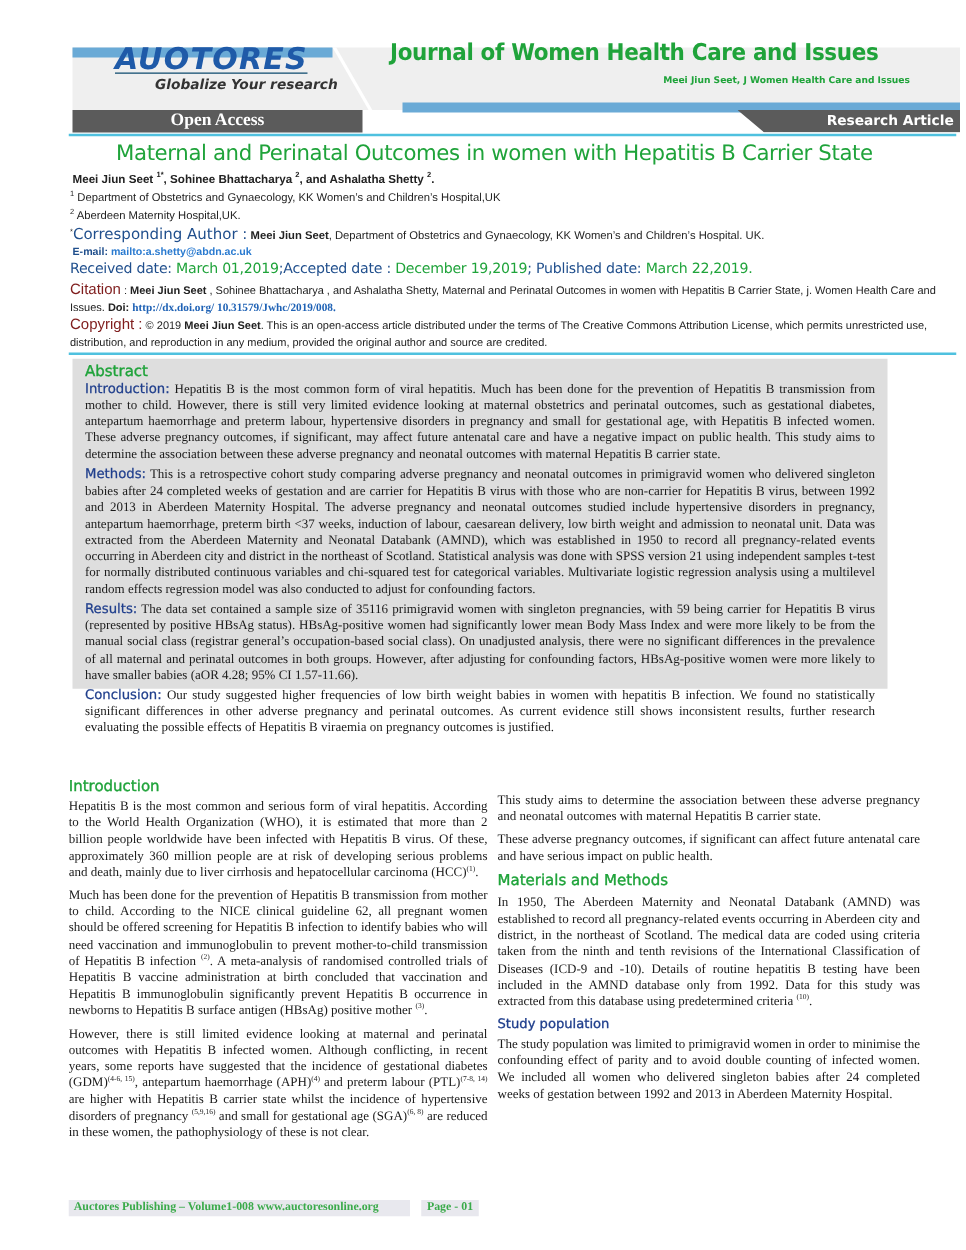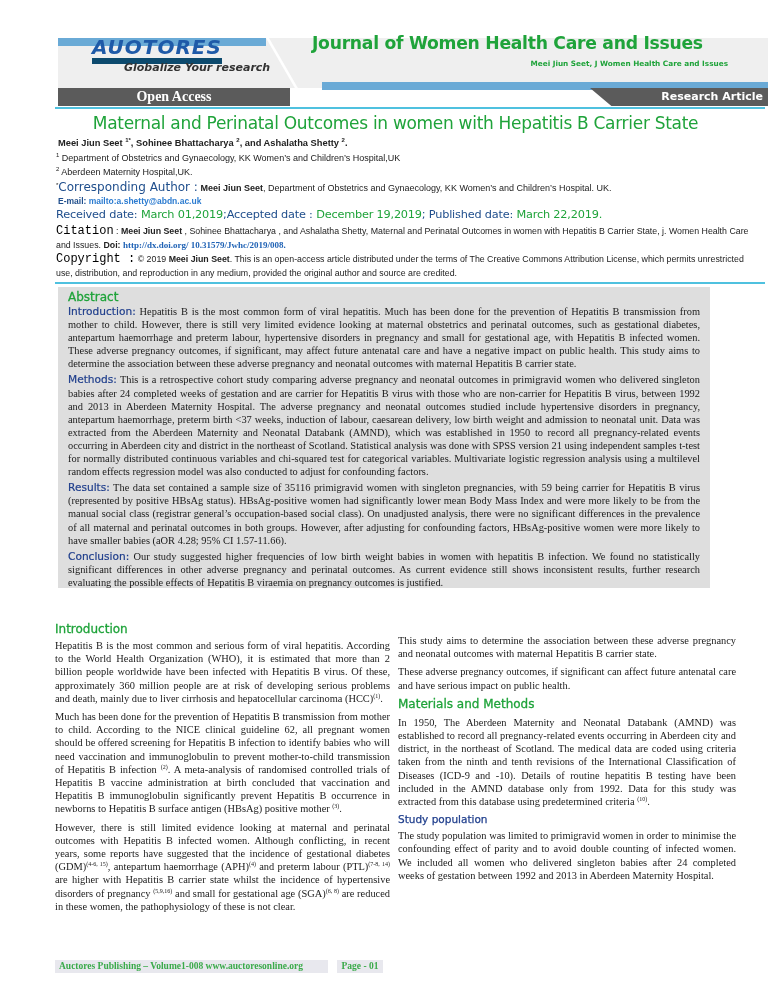--- a/index.html
+++ b/index.html
@@ -4,21 +4,21 @@
 <style>
   * { box-sizing: border-box; margin: 0; padding: 0; }
   html, body { width: 773px; height: 1000px; background: #ffffff; overflow: hidden; }
   body { position: relative; font-family: "Liberation Serif", serif; color: #1a1a1a; }
 
   
   .banner { position: absolute; left: 58px; top: 38px; width: 710px; height: 50px; background: #efefef; }
   .banner-topbar { position: absolute; left: 58px; top: 38px; width: 208px; height: 8px; background: #6aaad6; }
   .banner-slash { position: absolute; left: 266px; top: 38px; width: 3px; height: 55px; background: #ffffff; transform: skewX(30deg); transform-origin: top left; }
   .banner-bottombar { position: absolute; left: 322px; top: 82px; width: 446px; height: 8px; background: #6aaad6; }
-  .logo { position: absolute; left: 92px; top: 37px; font-family: "DejaVu Sans", sans-serif; font-weight: bold; font-size: 20px; letter-spacing: 1px; color: #1f5aa8; border-bottom: 6px solid #0c4a6e; line-height: 20px; padding-bottom: 1px; font-style: italic; }
+  .logo { position: absolute; left: 92px; top: 37px; font-family: "DejaVu Sans", sans-serif; font-weight: bold; font-size: 24px; letter-spacing: 1px; color: #1f5aa8; border-bottom: 1px solid #0c4a6e; line-height: 20px; padding-bottom: 1px; font-style: italic; }
   .tagline { position: absolute; left: 88px; top: 61px; font-family: "DejaVu Sans", sans-serif; font-style: italic; font-weight: bold; font-size: 11px; color: #333; margin-left: 36px; }
   .journal-title { position: absolute; left: 312px; top: 32px; font-family: "DejaVu Sans", sans-serif; font-weight: bold; font-size: 18.5px; color: #1fa33a; letter-spacing: -0.3px; transform: scaleX(0.93); transform-origin: left; }
   .journal-sub { position: absolute; right: 45px; top: 59px; font-family: "DejaVu Sans", sans-serif; font-weight: bold; font-size: 7.3px; color: #1fa33a; }
 
   .open-access { position: absolute; left: 58px; top: 88px; width: 232px; height: 18px; background: #5b5b5b; color: #fff; font-family: Liberation Serif, serif; font-weight: bold; font-size: 14px; text-align: center; line-height: 18px; }
   .research-article { position: absolute; left: 590px; top: 88px; width: 178px; height: 18px; background: #5b5b5b; color: #fff; font-family: "DejaVu Sans", sans-serif; font-weight: bold; font-size: 11px; text-align: right; padding-right: 5px; line-height: 18px; clip-path: polygon(0 0, 100% 0, 100% 100%, 12% 100%); }
   .rule-top { position: absolute; left: 55px; top: 107px; width: 710px; height: 2px; background: #4fc1df; }
 
   
   .paper-title { position: absolute; left: 0; width: 773px; top: 113px; text-align: center; font-family: "DejaVu Sans", sans-serif; font-size: 17px; color: #1fa33a; padding-left: 18px; letter-spacing: -0.3px; }
@@ -28,29 +28,29 @@
   .affil2 { top: 167px; }
   sup { font-size: 6px; vertical-align: super; line-height: 0; }
   .corr { position: absolute; left: 56px; top: 180px; font-family: "Liberation Sans", sans-serif; font-size: 9px; color: #222; white-space: nowrap; }
   .corr .lbl { font-family: "DejaVu Sans", sans-serif; font-size: 12px; color: #1f4e8c; }
   .corr .nm { font-weight: bold; }
   .email { position: absolute; left: 58px; top: 196px; font-family: "Liberation Sans", sans-serif; font-size: 8.5px; font-weight: bold; color: #1f4e8c; }
   .email a { color: #2b7bd0; text-decoration: none; }
   .dates { position: absolute; left: 56px; top: 208px; font-family: "DejaVu Sans", sans-serif; font-size: 11.3px; color: #1f4e8c; white-space: nowrap; letter-spacing: -0.2px; }
   .dates .g { color: #1fa33a; }
   .citation { position: absolute; left: 56px; top: 224px; width: 700px; font-family: "Liberation Sans", sans-serif; font-size: 8.8px; color: #222; line-height: 14px; }
-  .citation .lbl, .copyright .lbl { font-family: Liberation Mono, monospace; font-size: 12px; color: #000000; }
+  .citation .lbl, .copyright .lbl { font-family: Liberation Sans, sans-serif; font-size: 12px; color: #7f1d1d; }
   .citation .doi-l { font-weight: bold; }
   .citation a { color: #1f62b5; font-family: "Liberation Serif", serif; font-weight: bold; font-size: 9px; text-decoration: none; }
   .copyright { position: absolute; left: 56px; top: 252px; width: 705px; font-family: "Liberation Sans", sans-serif; font-size: 8.8px; color: #222; line-height: 14px; }
   .copyright .nm { font-weight: bold; }
   .rule-mid { position: absolute; left: 55px; top: 282px; width: 710px; height: 1.5px; background: #4fc1df; }
 
   
-  .abstract { position: absolute; left: 58px; top: 287px; width: 652px; height: 301px; background: #dedede; padding: 3px 10px 0 10px; }
+  .abstract { position: absolute; left: 58px; top: 287px; width: 652px; height: 264px; background: #dedede; padding: 3px 10px 0 10px; }
   .abstract h2 { font-family: "DejaVu Sans", sans-serif; font-size: 12px; color: #1fa33a; font-weight: normal; margin-bottom: 1px; -webkit-text-stroke: 0.3px #1fa33a; }
   .abstract p { font-size: 10.4px; line-height: 13.1px; text-align: justify; margin-bottom: 3px; color: #1a1a1a; }
   .abstract .lbl { font-family: "DejaVu Sans", sans-serif; font-size: 10.6px; color: #1f3e8c; -webkit-text-stroke: 0.2px #1f3e8c; }
 
   
   .col { position: absolute; top: 622px; width: 335px; }
   .col-left { left: 55px; }
   .col-right { left: 398px; top: 634px; width: 338px; }
   .col h3 { font-family: "DejaVu Sans", sans-serif; font-size: 12px; font-weight: normal; color: #1fa33a; -webkit-text-stroke: 0.3px #1fa33a; margin-bottom: 3px; }
   .col h4 { font-family: "DejaVu Sans", sans-serif; font-size: 10.5px; font-weight: normal; color: #1f3e8c; -webkit-text-stroke: 0.25px #1f3e8c; margin-bottom: 4px; margin-top: 2px; }

